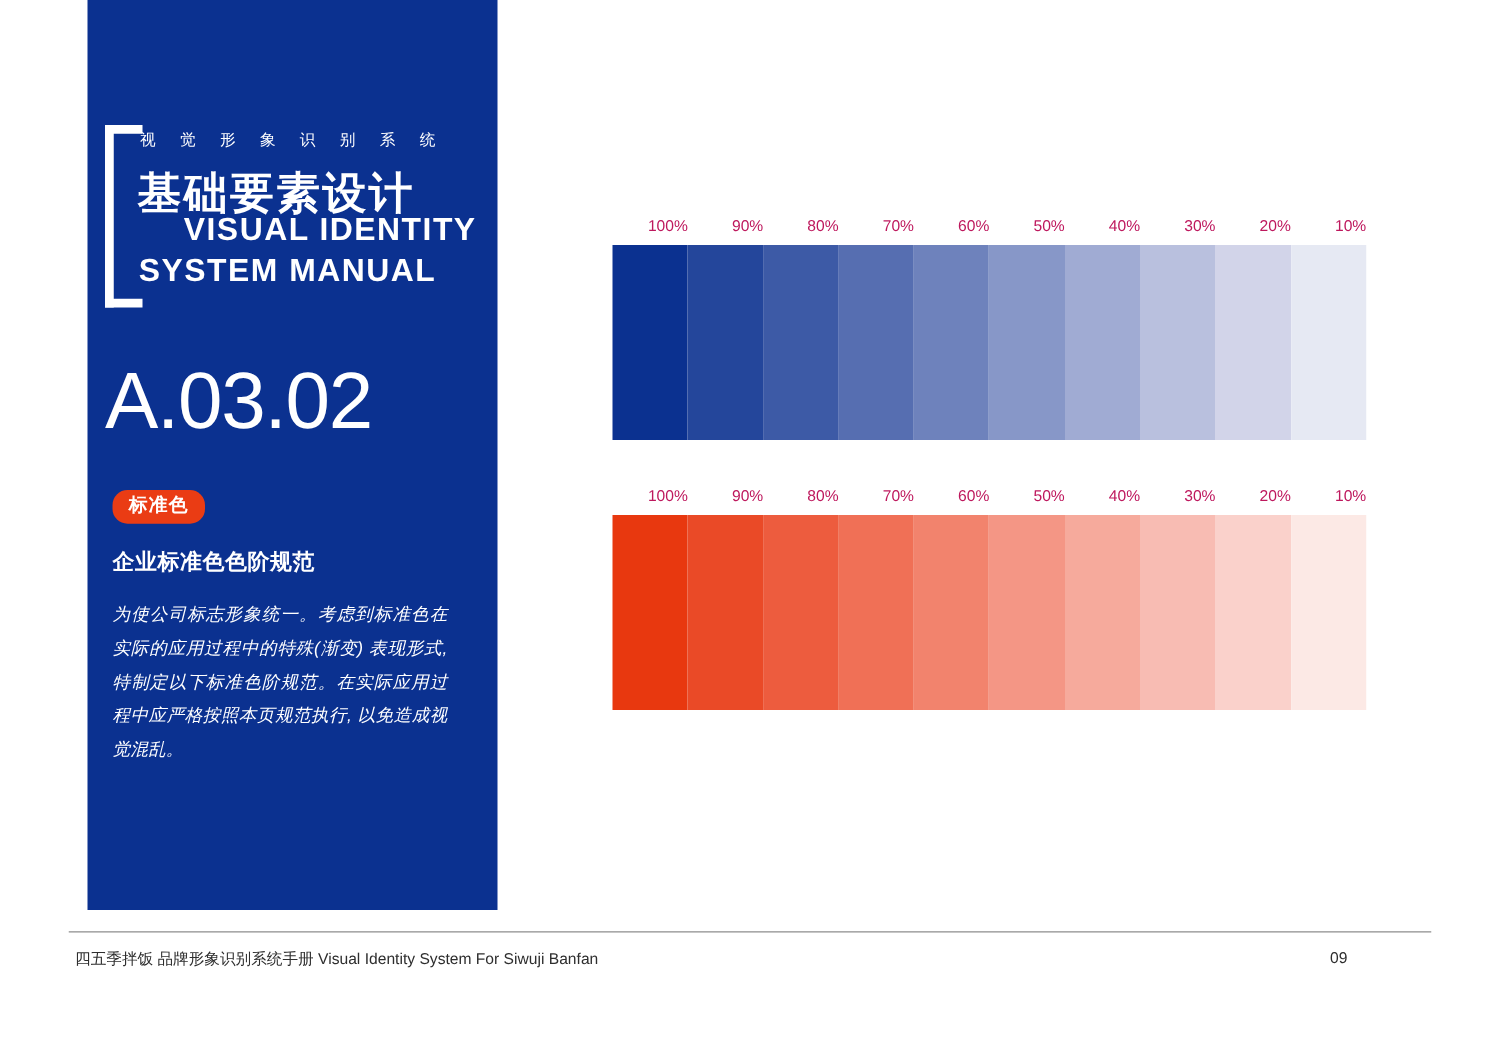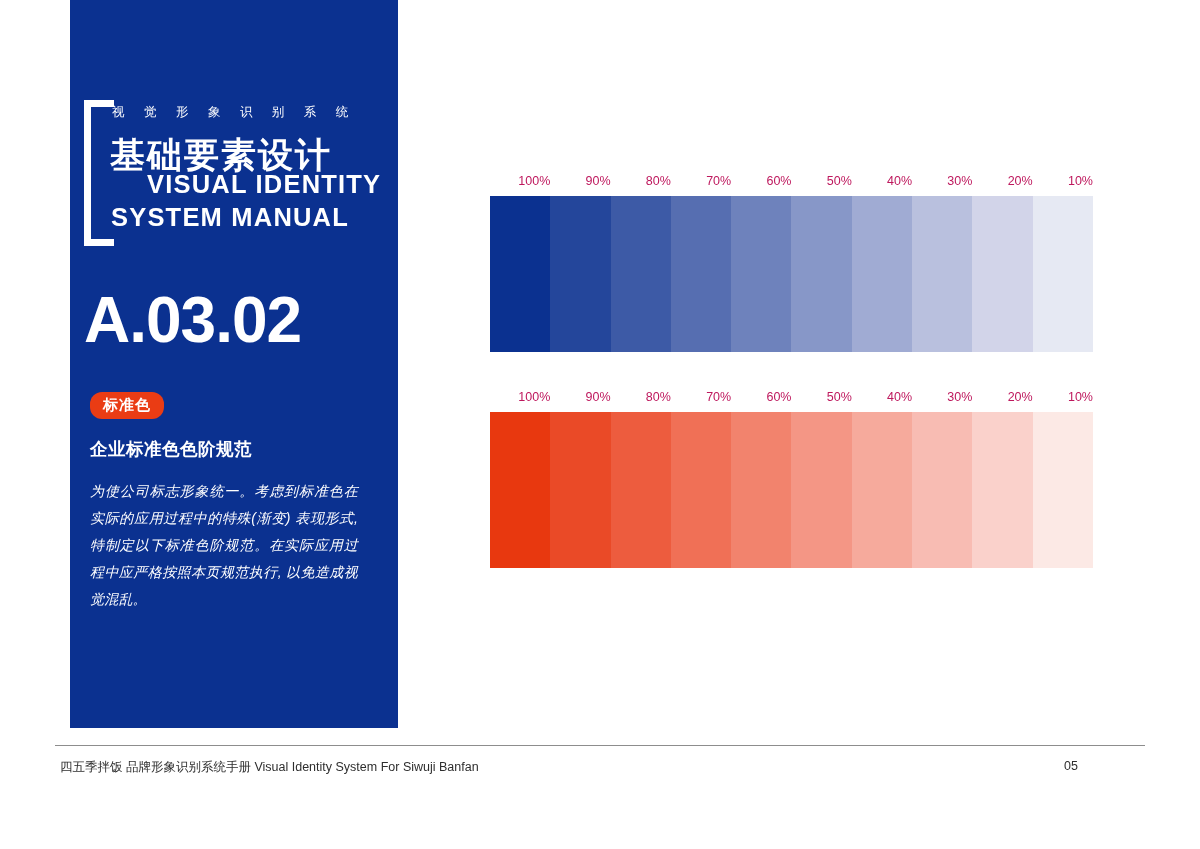--- a/index.html
+++ b/index.html
@@ -102,21 +102,21 @@
     letter-spacing: 1.2px;
     white-space: nowrap;
   }
 
   .section-code {
     position: absolute;
     left: 84px;
     top: 288px;
     color: #ffffff;
     font-size: 64px;
-    font-weight: bold;
+    font-weight: normal;
     letter-spacing: -1px;
     line-height: 1;
     white-space: nowrap;
   }
 
   .badge {
     position: absolute;
     left: 90px;
     top: 392px;
     background: #ea3c14;
@@ -285,13 +285,13 @@
       <div class="sw" style="background: rgb(244, 150, 133);"></div>
       <div class="sw" style="background: rgb(246, 170, 156);"></div>
       <div class="sw" style="background: rgb(248, 188, 179);"></div>
       <div class="sw" style="background: rgb(250, 209, 203);"></div>
       <div class="sw" style="background: rgb(252, 233, 229);"></div>
     </div>
 </div>
 
 <div class="footer-rule"></div>
 <div class="footer-text">四五季拌饭 品牌形象识别系统手册  Visual Identity System For Siwuji Banfan</div>
-<div class="footer-page">05</div>
+<div class="footer-page">09</div>
 
 </body></html>

